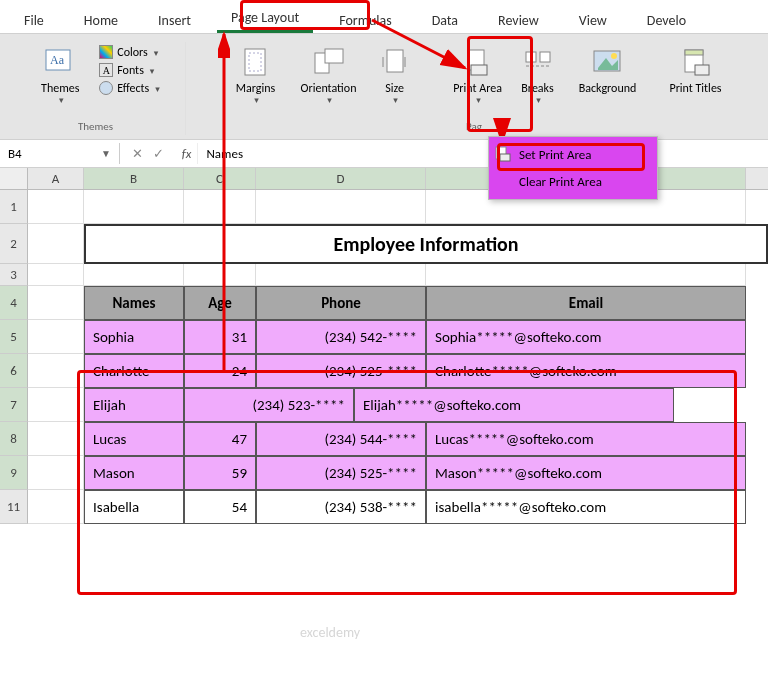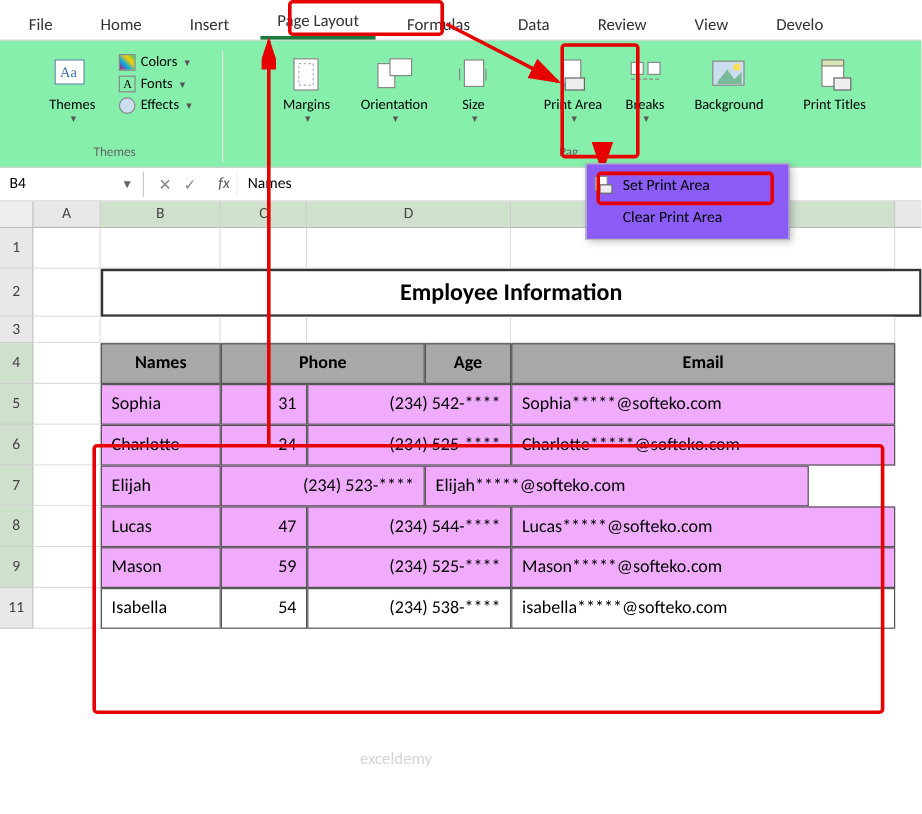--- a/index.html
+++ b/index.html
@@ -3,21 +3,21 @@
 <meta charset="utf-8">
 <style>
 * { box-sizing: border-box; margin: 0; padding: 0; }
 body { font-family: "Segoe UI", Calibri, sans-serif; font-size: 14px; background: #fff; width: 768px; height: 678px; overflow: hidden; position: relative; }
 
 
 .menu { display: flex; gap: 12px; padding: 6px 10px 0; border-bottom: 1px solid #d0d0d0; height: 34px; align-items: flex-end; }
 .menu-item { padding: 4px 14px; font-size: 14px; color: #333; cursor: pointer; position: relative; }
 
 
-.ribbon { display: flex; padding: 8px 6px 4px; border-bottom: 1px solid #d0d0d0; height: 106px; background: #86efac; }
+.ribbon { display: flex; padding: 8px 6px 4px; border-bottom: 1px solid #d0d0d0; height: 106px; background: #e5e5e5; }
 .group { display: flex; flex-direction: column; align-items: center; padding: 2px 10px 0; border-right: 1px solid #e0e0e0; }
 .group-body { display: flex; align-items: flex-start; gap: 6px; flex: 1; }
 .group-label { font-size: 11px; color: #666; margin-top: auto; padding-bottom: 2px; }
 .vbtn { display: flex; flex-direction: column; align-items: center; justify-content: flex-start; width: 62px; height: 72px; padding-top: 2px; font-size: 12px; text-align: center; line-height: 1.1; cursor: pointer; }
 .vbtn .ico { width: 32px; height: 32px; margin-bottom: 4px; display: flex; align-items: center; justify-content: center; }
 .mini-col { display: flex; flex-direction: column; gap: 2px; font-size: 12px; }
 .mini-row { display: flex; align-items: center; gap: 4px; cursor: pointer; padding: 1px 2px; }
 .mini-row .sq { width: 14px; height: 14px; border: 1px solid #888; display:inline-block; }
 
 
@@ -50,21 +50,21 @@
 .ralign { justify-content:flex-end; }
 
 
 .hl-red { position:absolute; border:3px solid #e60000; border-radius:4px; pointer-events:none; z-index:60; }
 .hl-tab { left:240px; top:0px; width:130px; height:30px; }
 .hl-print { left:467px; top:36px; width:66px; height:96px; }
 .hl-set { left:497px; top:143px; width:148px; height:28px; z-index:90; }
 .hl-table { left:77px; top:370px; width:660px; height:225px; }
 
 
-.dropdown { position:absolute; left:488px; top:136px; width:170px; background:#8b5cf6; border:1px solid #bbb; box-shadow:2px 2px 6px rgba(0,0,0,.25); z-index:80; padding:4px 0; }
+.dropdown { position:absolute; left:488px; top:136px; width:170px; background:#d946ef; border:1px solid #bbb; box-shadow:2px 2px 6px rgba(0,0,0,.25); z-index:80; padding:4px 0; }
 .dd-item { padding:6px 10px 6px 30px; font-size:13px; cursor:pointer; position:relative; }
 .dd-item .di-ico { position:absolute; left:6px; top:5px; width:16px; height:16px; }
 
 
 .arrow { position:absolute; z-index:70; pointer-events:none; }
 
 .chev { font-size:9px; color:#555; margin-left:2px; }
 
 
 .wm { position:absolute; left:300px; top:624px; font-size:14px; color:#bbb; opacity:.6; z-index:1; }
@@ -254,22 +254,22 @@
       <div class="cell cB"></div>
       <div class="cell cC"></div>
       <div class="cell cD"></div>
       <div class="cell cE"></div>
     </div>
 
   <div class="row">
       <div class="rh" style="background:#cfe0cd;">4</div>
       <div class="cell cA"></div>
       <div class="cell cB thdr">Names</div>
+      <div class="cell cC thdr">Age</div>
       <div class="cell cD thdr">Phone</div>
-      <div class="cell cC thdr">Age</div>
       <div class="cell cE thdr">Email</div>
     </div>
 
   <div id="data-rows">
       <div class="row">
      <div class="rh" style="background:#cfe0cd;">5</div>
      <div class="cell cA"></div>
      <div class="cell cB tsel">Sophia</div>
      <div class="cell cC tsel ralign">31</div>
      <div class="cell cD tsel ralign">(234) 542-****</div>

